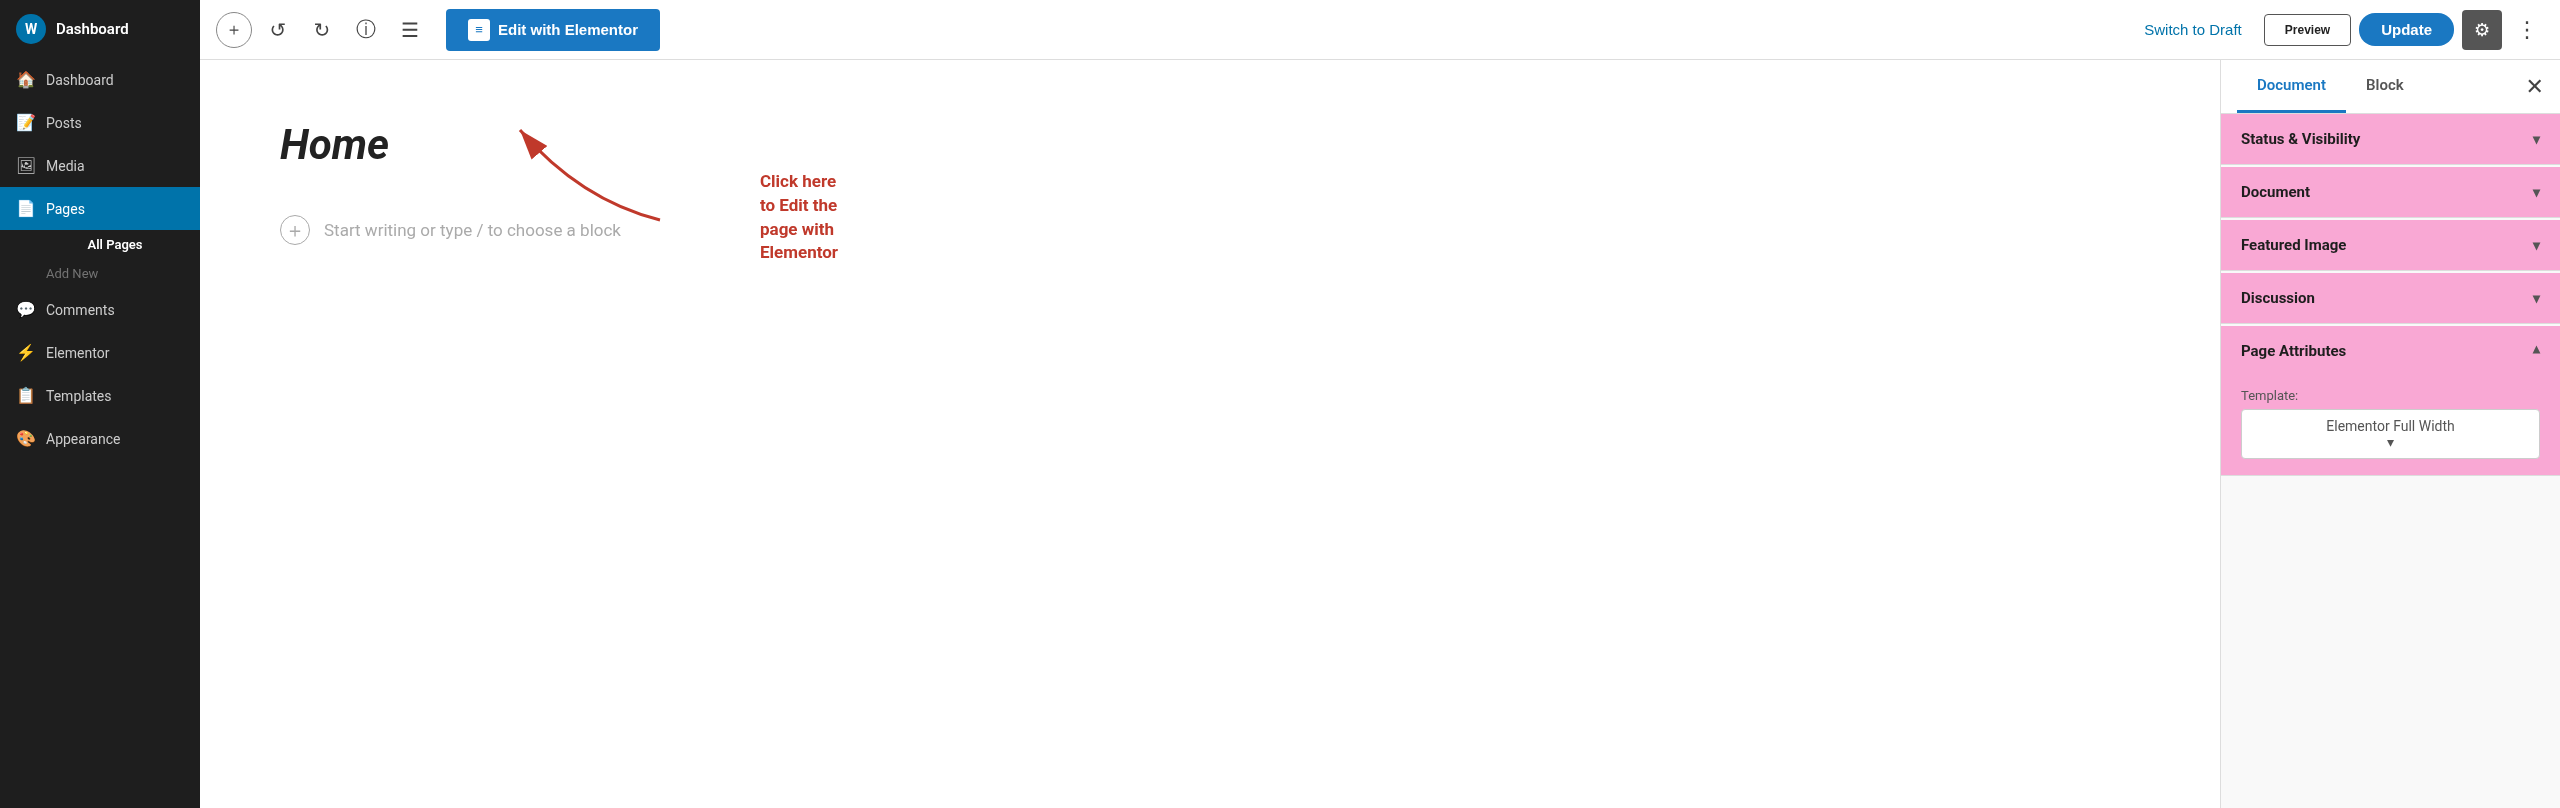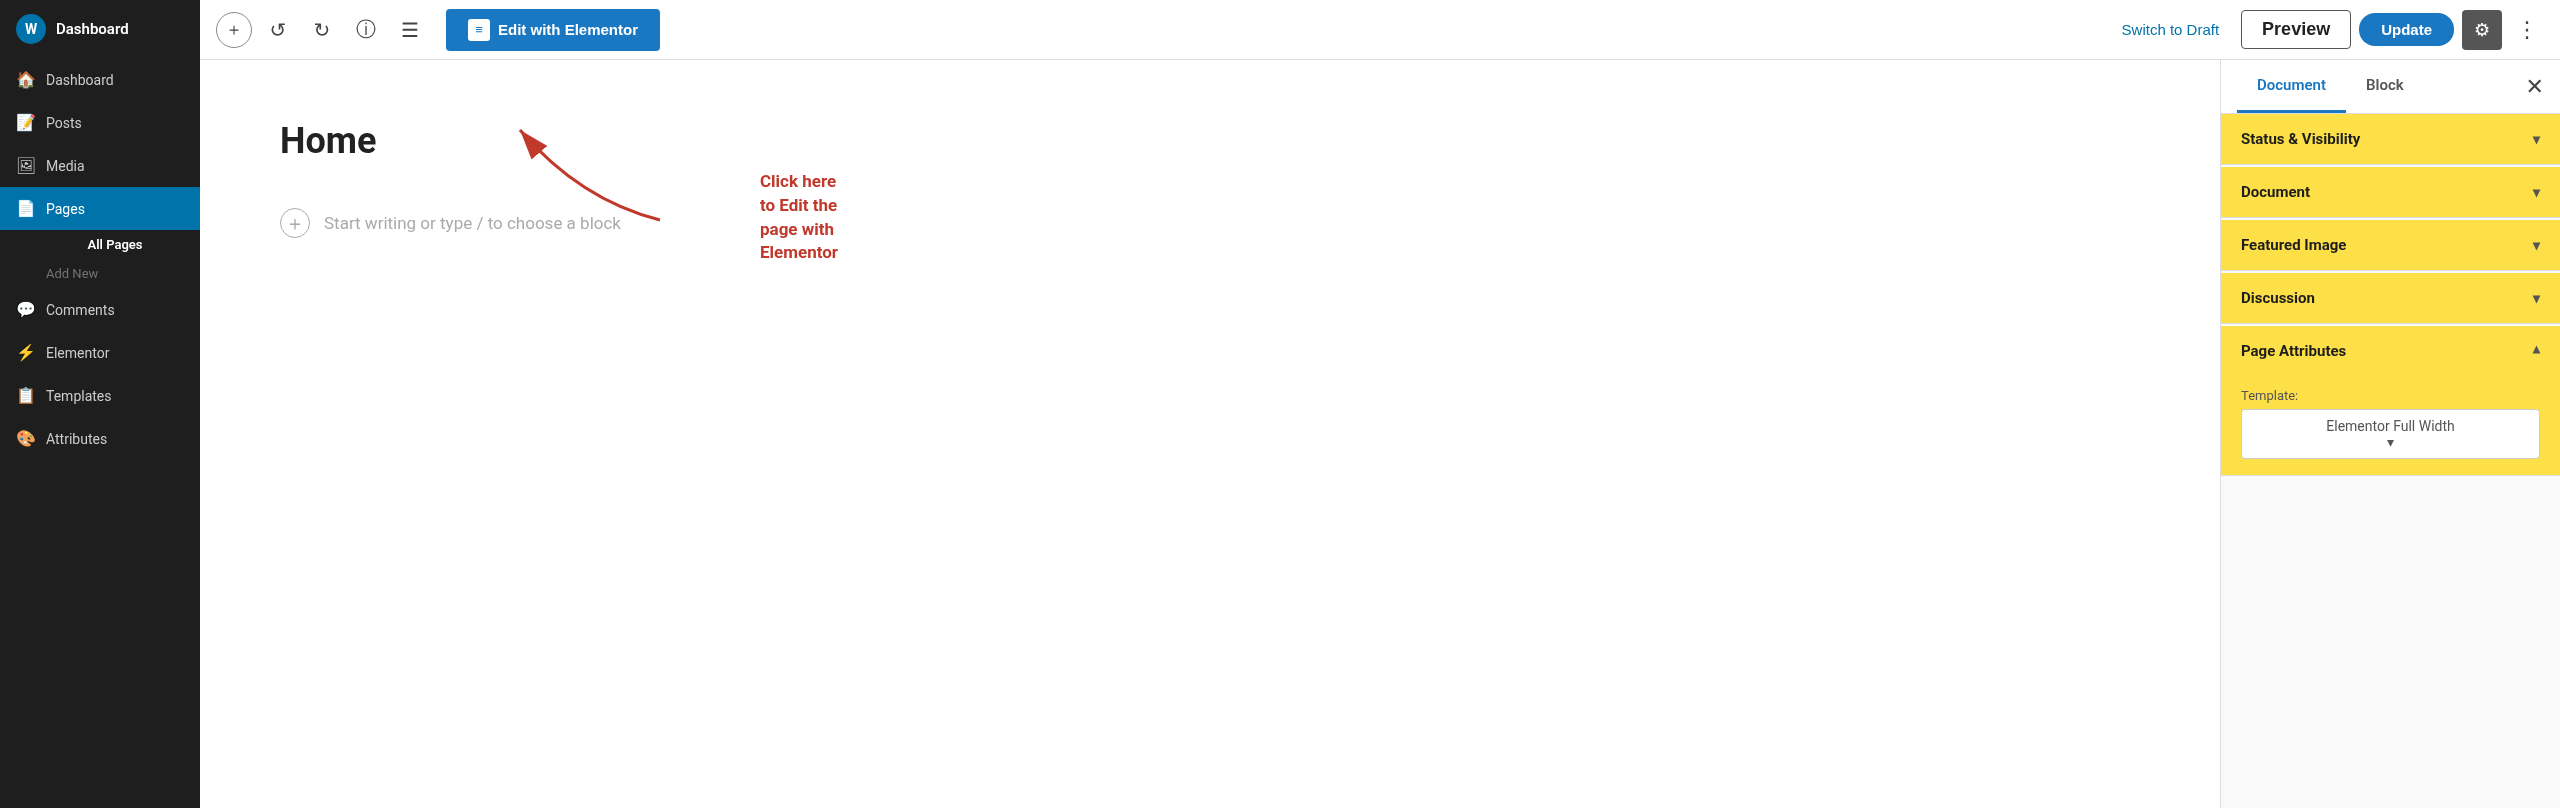--- a/index.html
+++ b/index.html
@@ -117,21 +117,21 @@
       color: #0073aa;
       font-size: 15px;
       cursor: pointer;
       padding: 8px 14px;
       font-weight: 500;
     }
     .preview-btn {
       border: 1.5px solid #555;
       background: #fff;
       color: #222;
-      font-size: 18px;
+      font-size: 12px;
       font-weight: 600;
       cursor: pointer;
       padding: 8px 20px;
       border-radius: 4px;
     }
     .update-btn {
       background: #1a78c2;
       color: #fff;
       border: none;
       font-size: 15px;
@@ -172,24 +172,25 @@
     
     #editor {
       flex: 1;
       background: #fff;
       overflow-y: auto;
       padding: 60px 80px 60px 80px;
       position: relative;
     }
 
     .page-title {
-      font-size: 36px;
+      font-size: 42px;
       font-weight: 700;
       color: #222;
       margin-bottom: 40px;
+      font-style: italic;
     }
 
     .block-placeholder {
       display: flex;
       align-items: center;
       gap: 14px;
       color: #aaa;
       font-size: 17px;
       cursor: pointer;
       padding: 6px 0;
@@ -266,21 +267,21 @@
       margin-left: auto;
       background: transparent;
       border: none;
       font-size: 22px;
       color: #444;
       cursor: pointer;
     }
 
     .panel-section {
       border-bottom: 1px solid #ddd;
-      background: #fde047;
+      background: #f9a8d4;
       margin-bottom: 2px;
     }
     .panel-section-header {
       display: flex;
       align-items: center;
       justify-content: space-between;
       padding: 16px 20px;
       cursor: pointer;
       font-size: 15px;
       font-weight: 700;
@@ -374,21 +375,21 @@
     <span>Elementor</span>
   </div>
 
   <div class="sidebar-item">
     <span class="icon">📋</span>
     <span>Templates</span>
   </div>
 
   <div class="sidebar-item">
     <span class="icon">🎨</span>
-    <span>Attributes</span>
+    <span>Appearance</span>
   </div>
 </nav>
 
 <div id="main-wrapper">
 
   <div id="toolbar">
     <button class="toolbar-icon-btn" title="Add block">
       <span>＋</span>
     </button>
     <button class="toolbar-icon-btn no-border" title="Undo">

